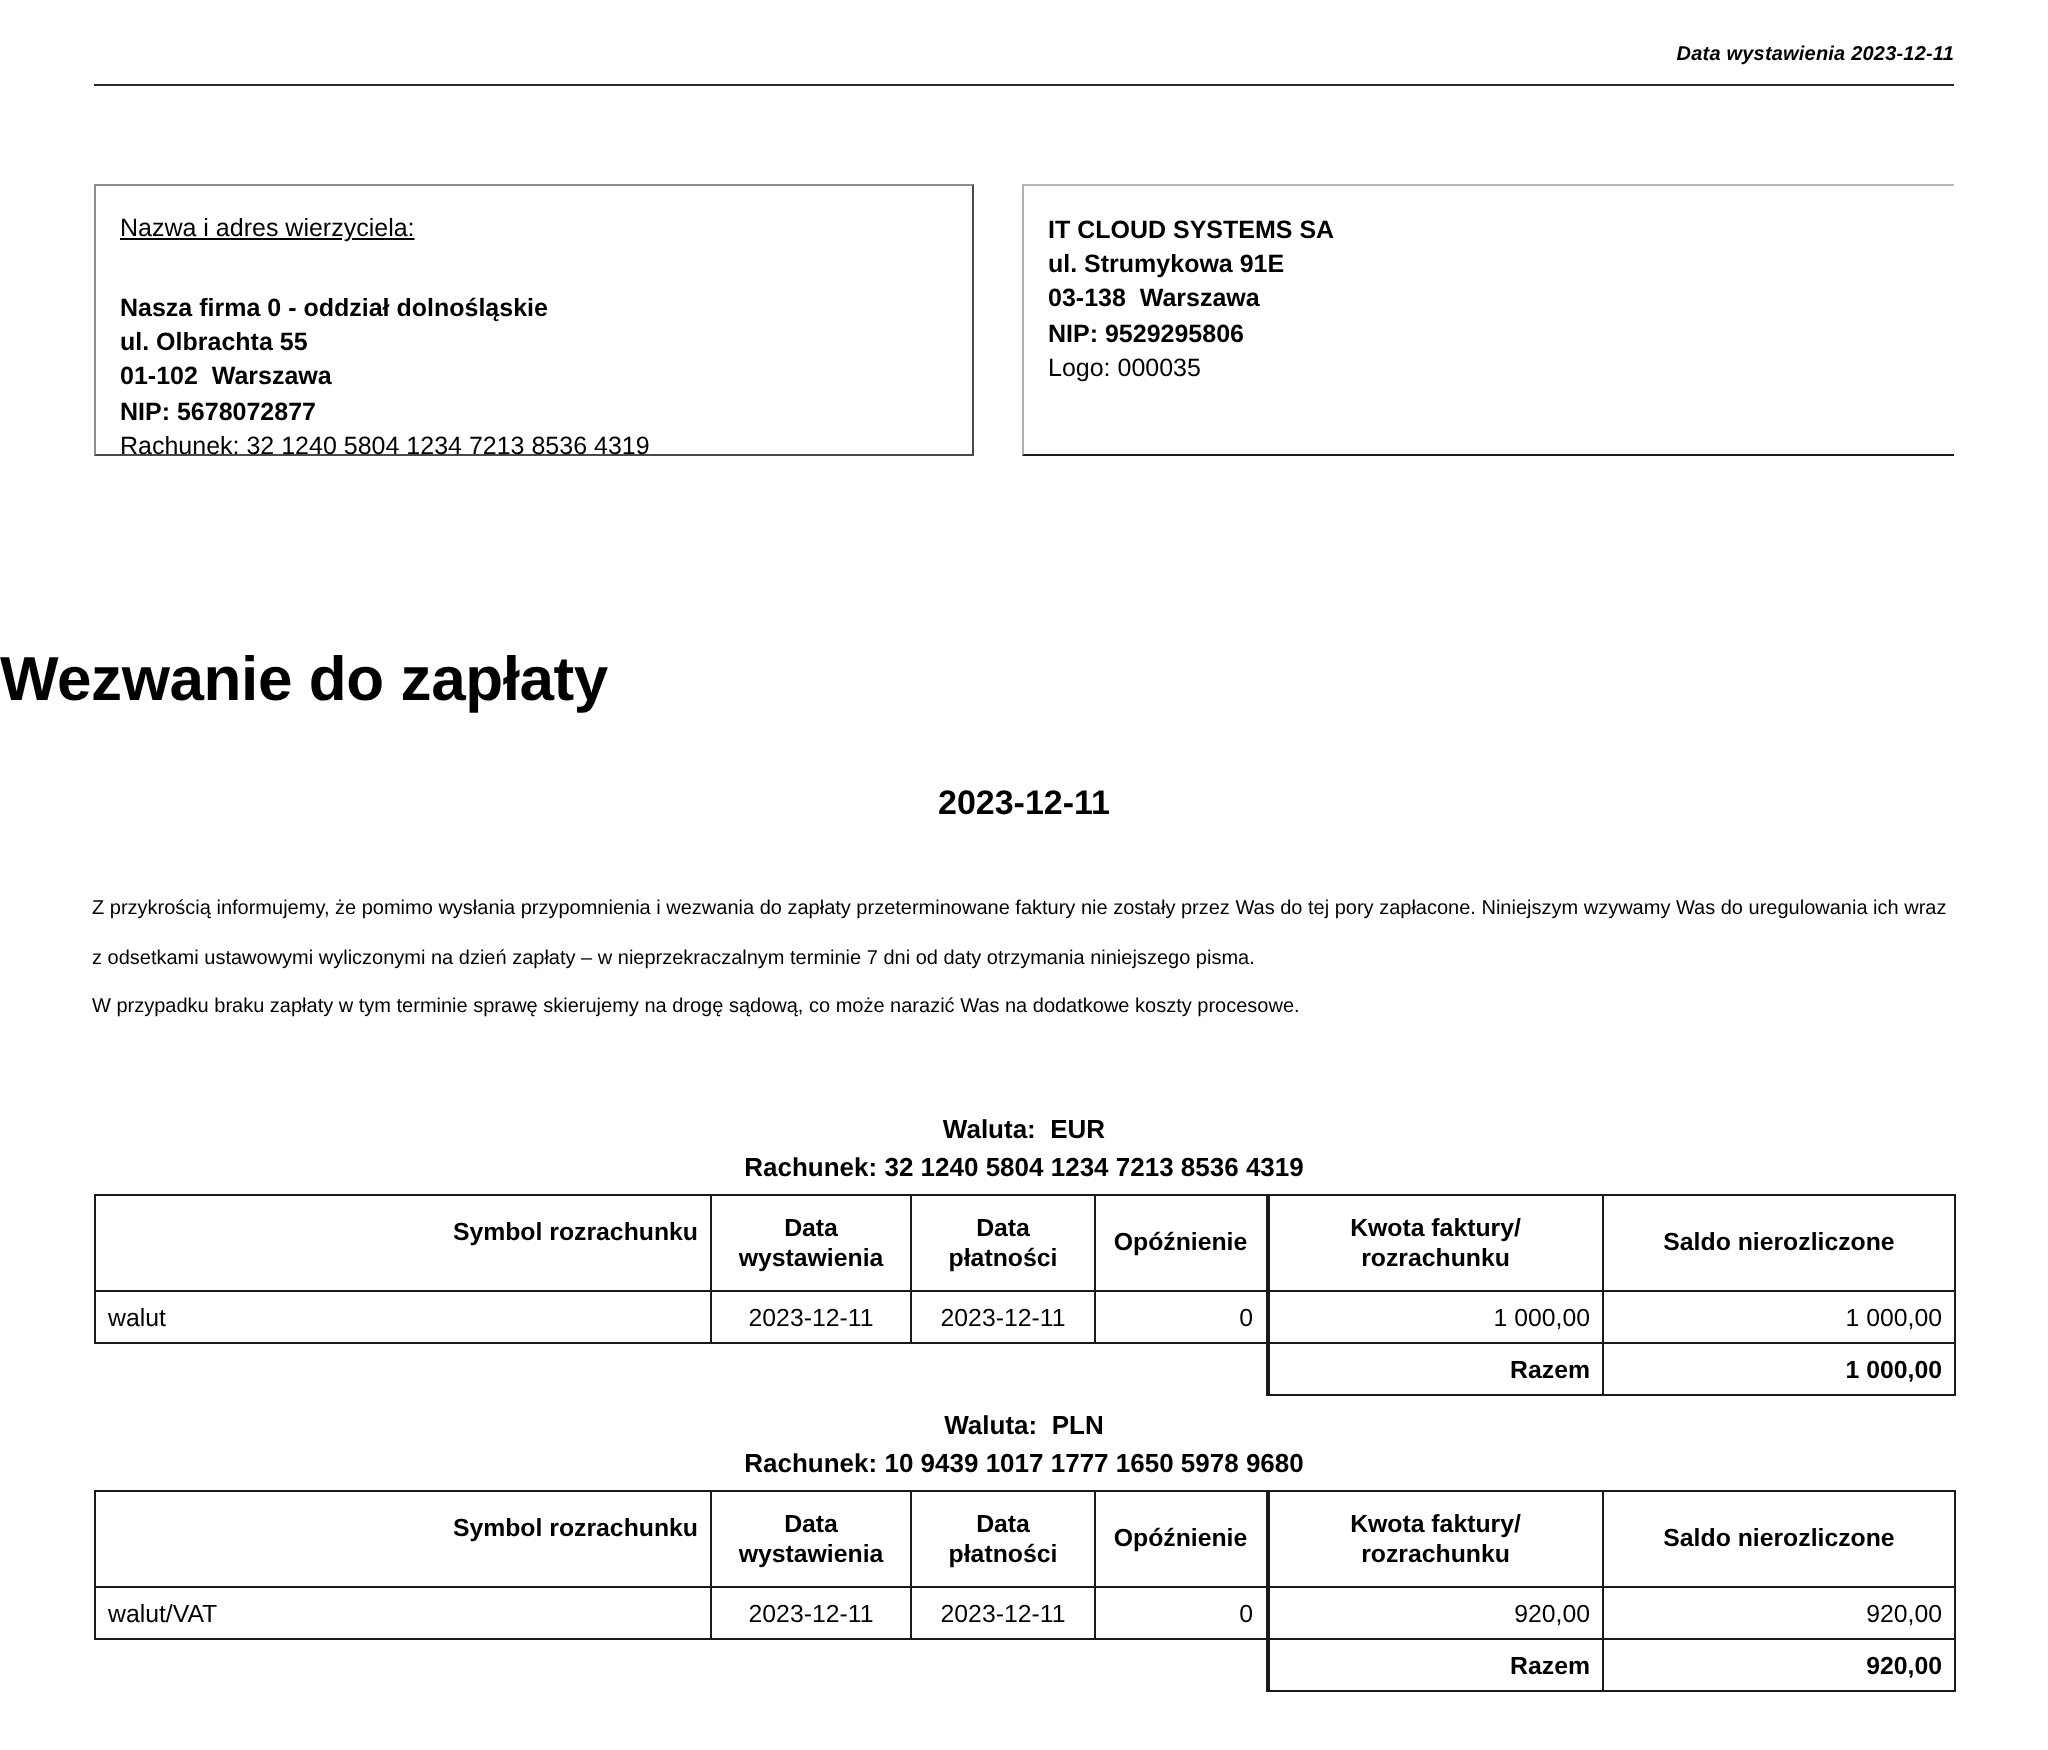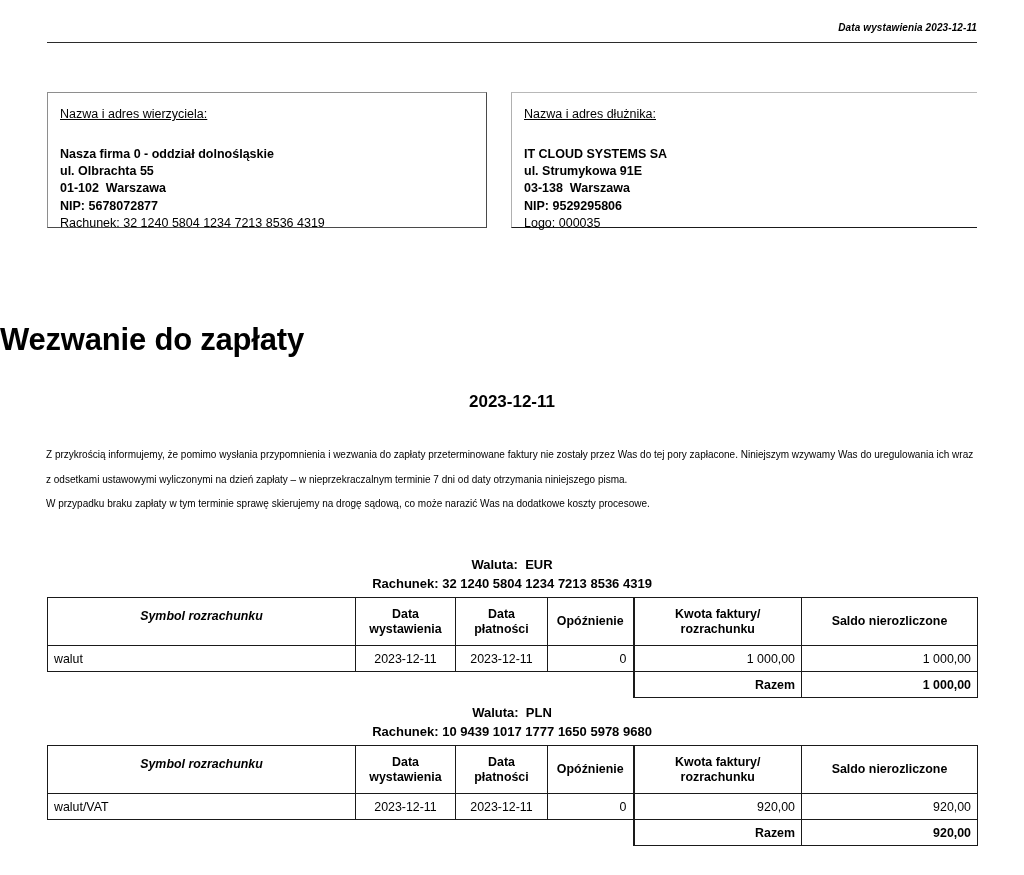--- a/index.html
+++ b/index.html
@@ -141,24 +141,23 @@
     box-sizing: border-box;
   }
   .pay-table thead th {
     font-weight: bold;
     text-align: center;
     height: 48px;
     vertical-align: middle;
     line-height: 15px;
   }
   .pay-table thead th.left {
-    text-align: center;
+    text-align: right;
     vertical-align: top;
     padding-top: 11px;
-    font-style: italic;
   }
   .pay-table tbody td {
     height: 26px;
     vertical-align: middle;
     margin-left: 36px;
   }
   .pay-table td.num { text-align: right; }
   .pay-table td.ctr { text-align: center; }
   .pay-table .thick-left { border-left: 2px solid #1a1a1a; }
   .sum-row td {
@@ -206,21 +205,20 @@
     <div class="party-box creditor">
       <div class="party-label">Nazwa i adres wierzyciela:</div>
       <div class="party-line b">Nasza firma 0 - oddział dolnośląskie</div>
       <div class="party-line b">ul. Olbrachta 55</div>
       <div class="party-line b">01-102  Warszawa</div>
       <div class="party-line b">NIP: 5678072877</div>
       <div class="party-line">Rachunek: 32 1240 5804 1234 7213 8536 4319</div>
     </div>
 
     <div class="party-box debtor">
-      <div class="party-label">Nazwa i adres dłużnika:</div>
       <div class="party-line b">IT CLOUD SYSTEMS SA</div>
       <div class="party-line b">ul. Strumykowa 91E</div>
       <div class="party-line b">03-138  Warszawa</div>
       <div class="party-line b">NIP: 9529295806</div>
       <div class="party-line">Logo: 000035</div>
     </div>
 
   </div>
 
   <div class="doc-title">Wezwanie do zapłaty</div>

